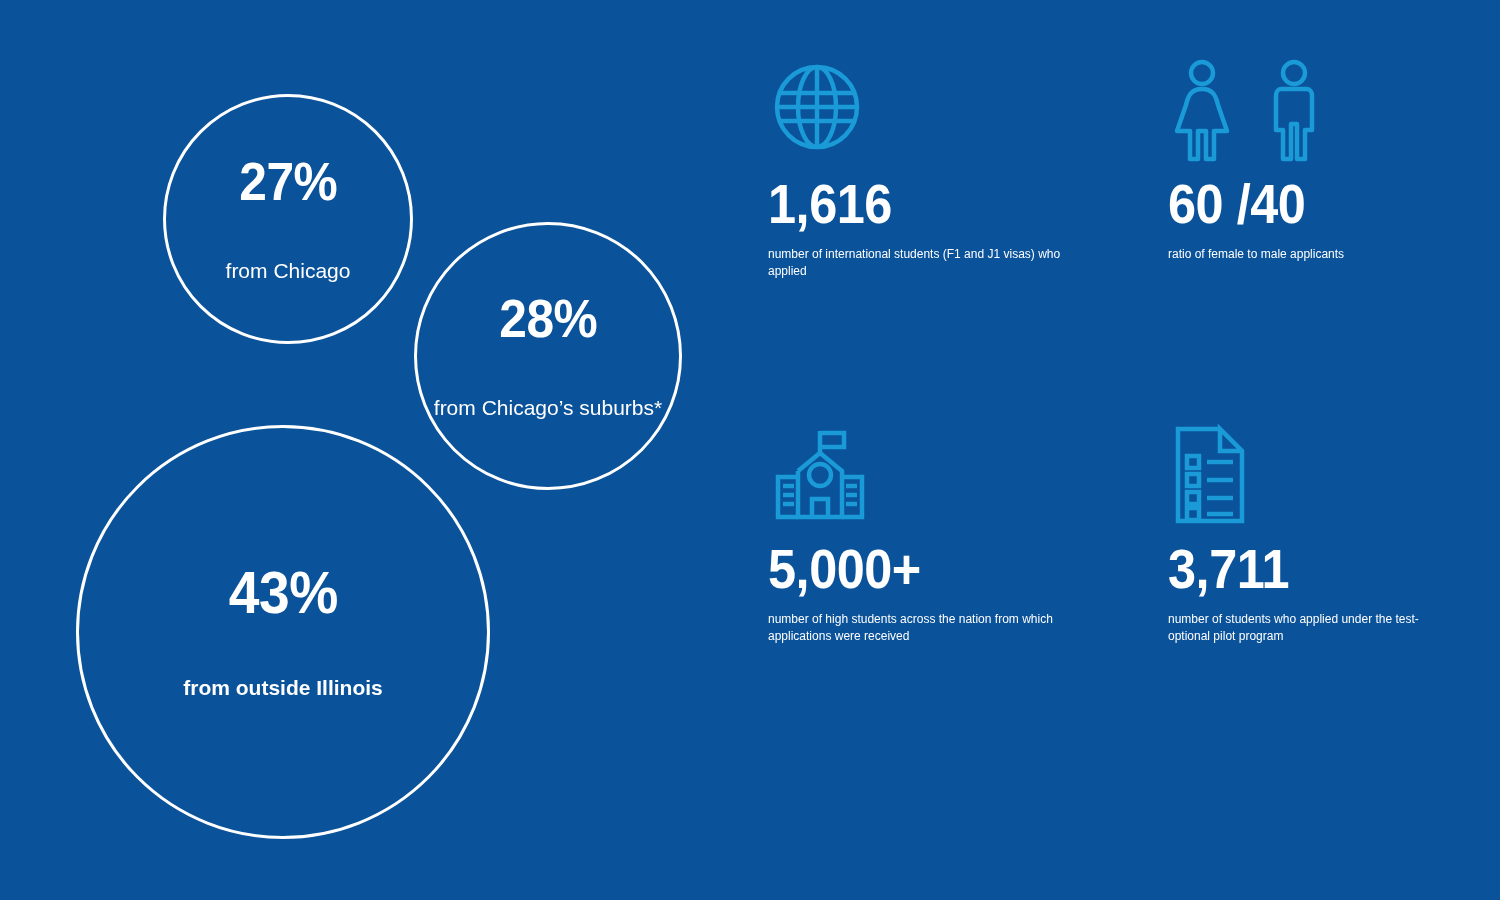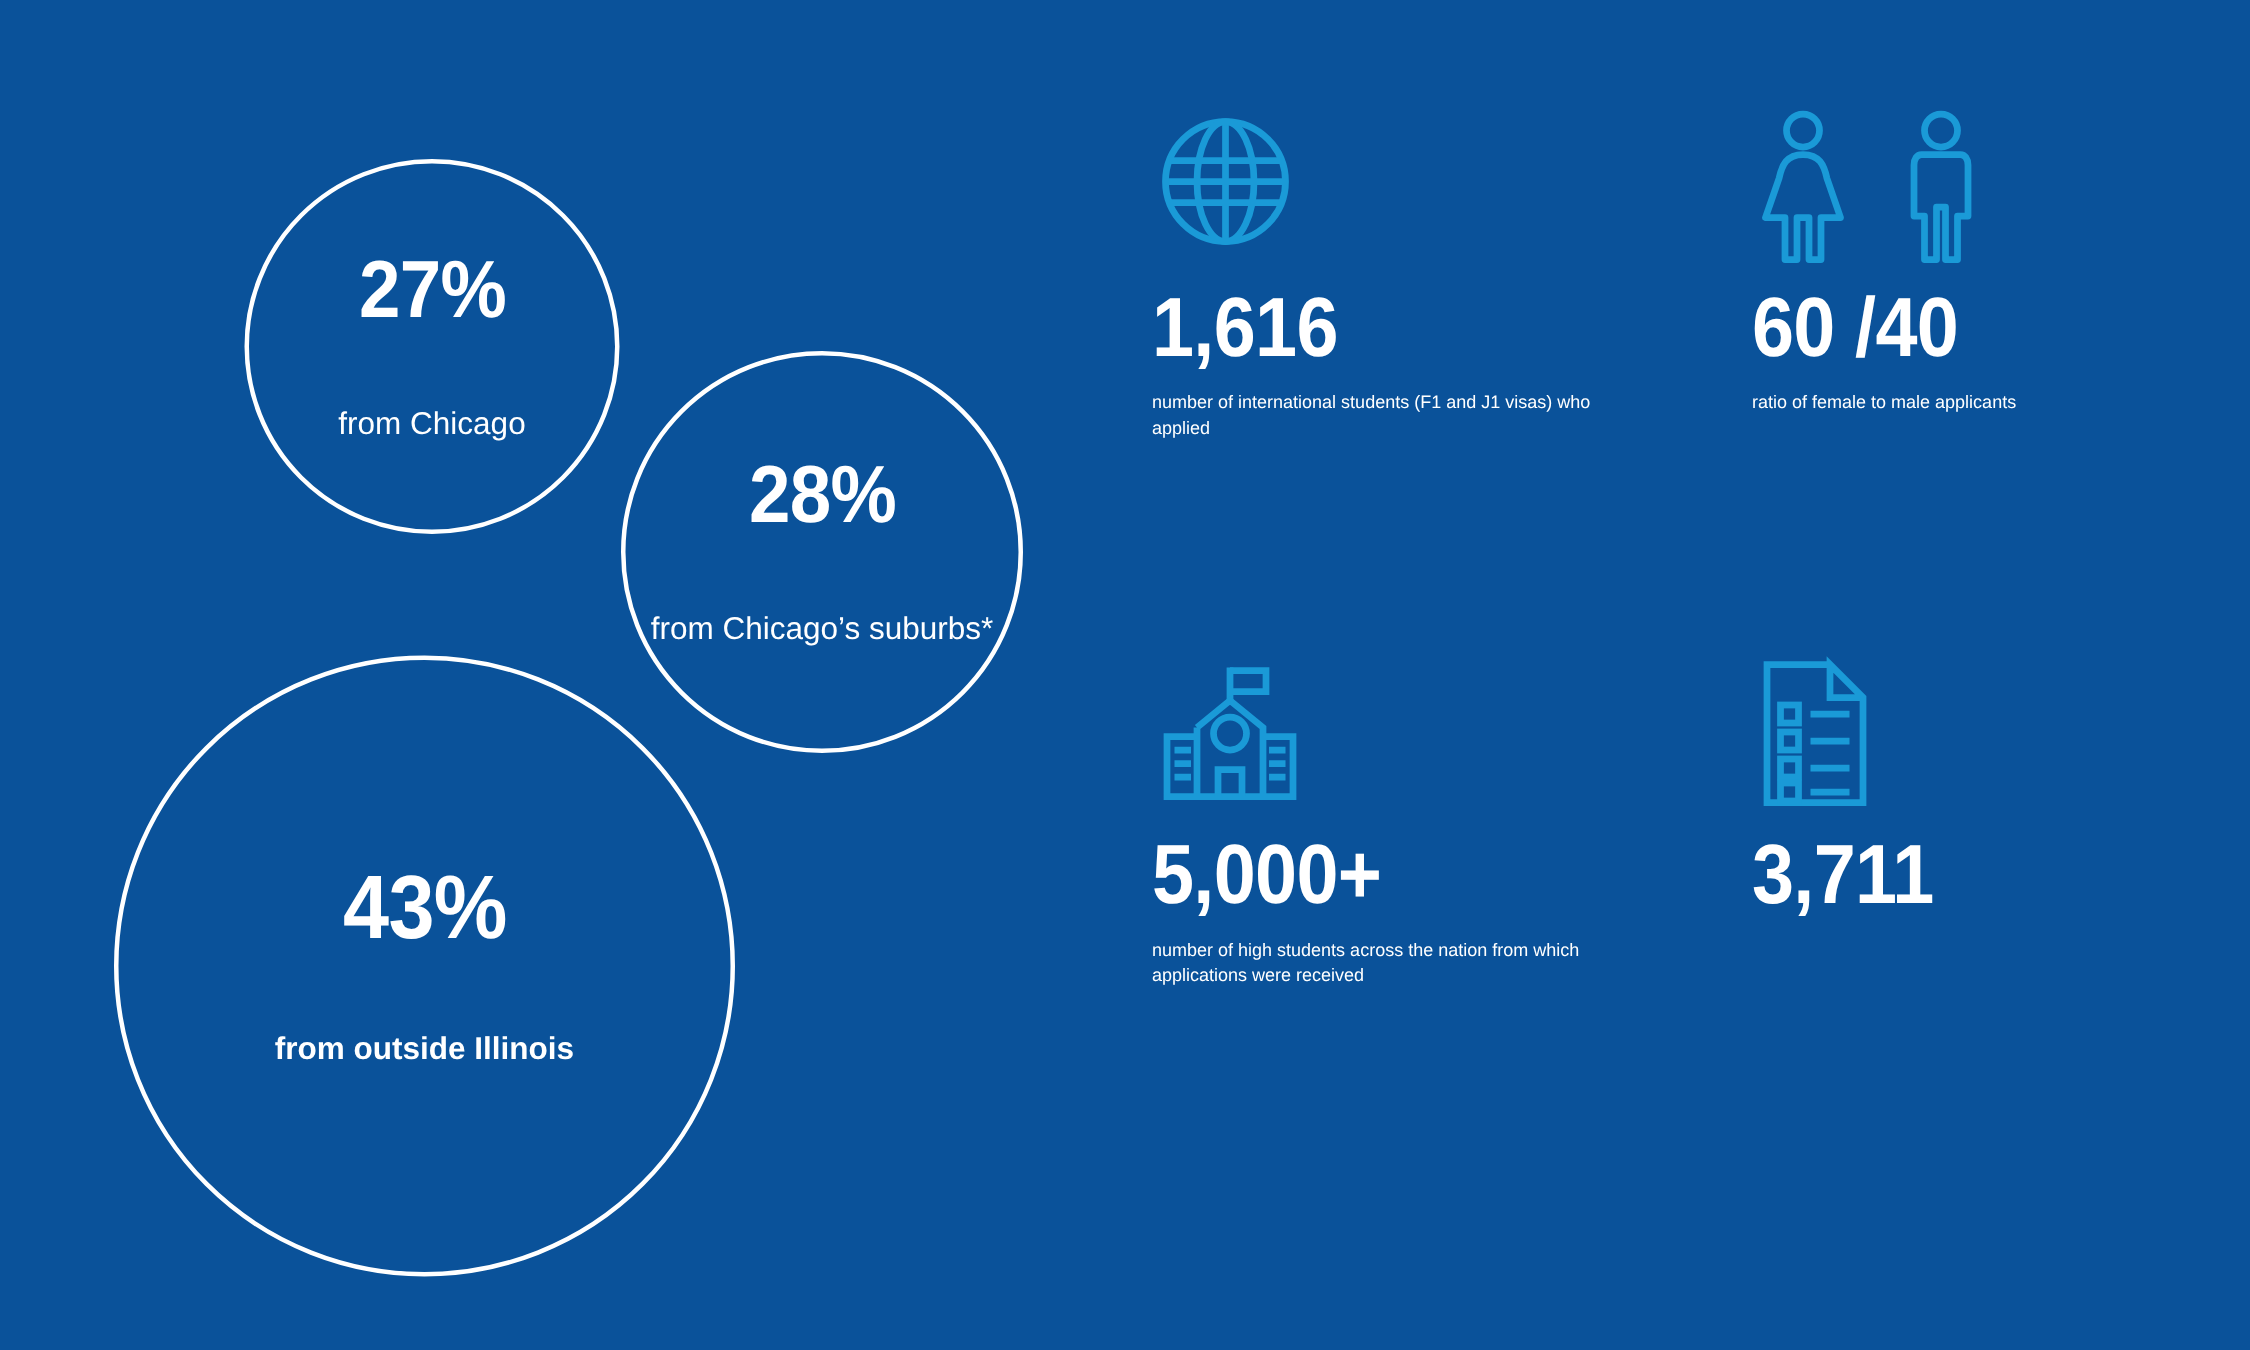--- a/index.html
+++ b/index.html
@@ -18,21 +18,21 @@
     position: relative;
     width: 1500px;
     height: 900px;
     background: #0a529a;
   }
 
   
   .circle-cluster {
     position: absolute;
     left: 0;
-    top: 12px;
+    top: 0;
     width: 730px;
     height: 860px;
   }
 
   .stat-circle {
     position: absolute;
     border-radius: 50%;
     border: 3px solid #ffffff;
     box-sizing: border-box;
     display: flex;
@@ -86,21 +86,21 @@
     width: 414px;
     height: 414px;
   }
   #circle-outside .circle-value { font-size: 60px; margin-bottom: 16px; }
   #circle-outside .circle-label { font-size: 21px; font-weight: bold; }
 
   
   .stat-grid {
     position: absolute;
     left: 768px;
-    top: 72px;
+    top: 58px;
     width: 700px;
     height: 680px;
     display: grid;
     grid-template-columns: 400px 300px;
     grid-template-rows: 365px 315px;
   }
 
   .stat-block {
     position: relative;
   }
@@ -246,16 +246,17 @@
             <rect x="19" y="51" width="12" height="12"></rect>
             <line x1="39" y1="57" x2="65" y2="57"></line>
             <rect x="19" y="69" width="12" height="12"></rect>
             <line x1="39" y1="75" x2="65" y2="75"></line>
             <rect x="19" y="85" width="12" height="12"></rect>
             <line x1="39" y1="91" x2="65" y2="91"></line>
           </g>
         </svg>
       </div>
       <div class="stat-number">3,711</div>
+      <div class="stat-caption">number of students who applied under the test-optional pilot program</div>
     </div>
 
   </div>
 </div>
 
 </body></html>

